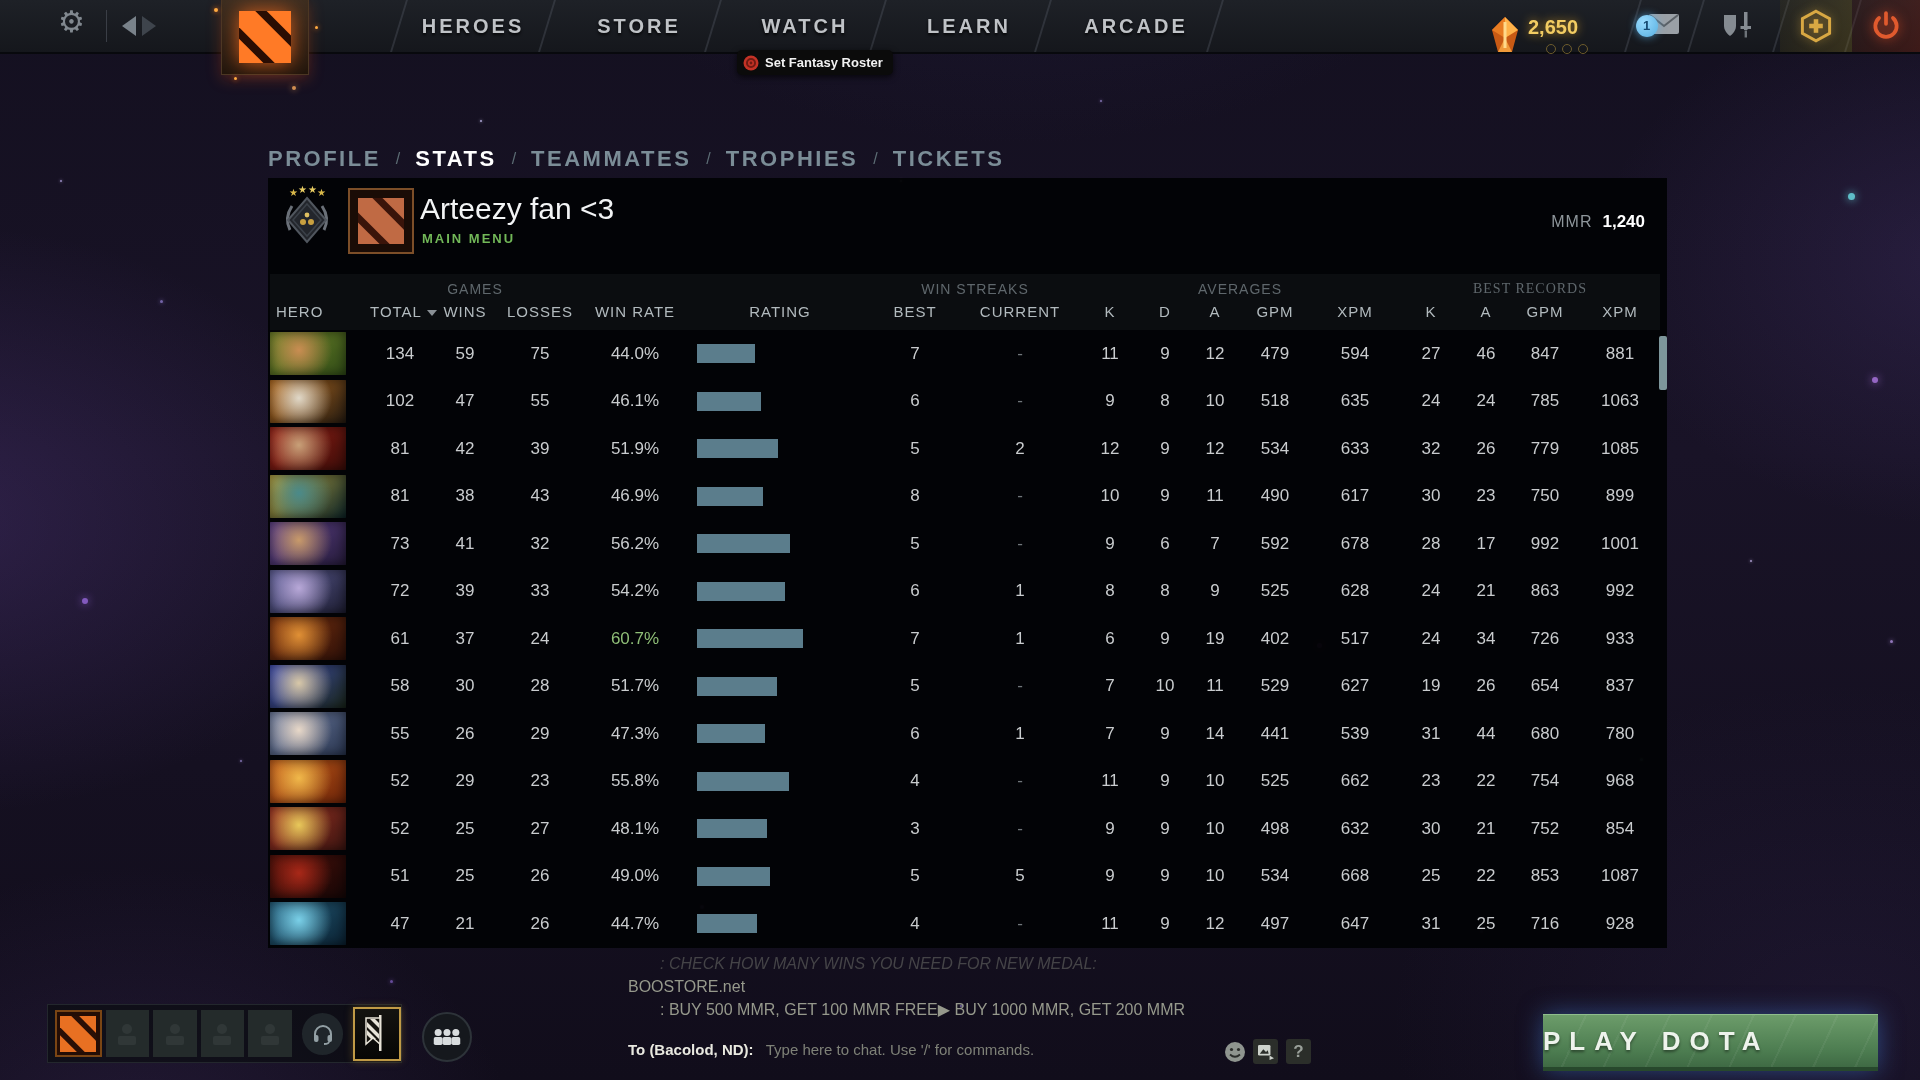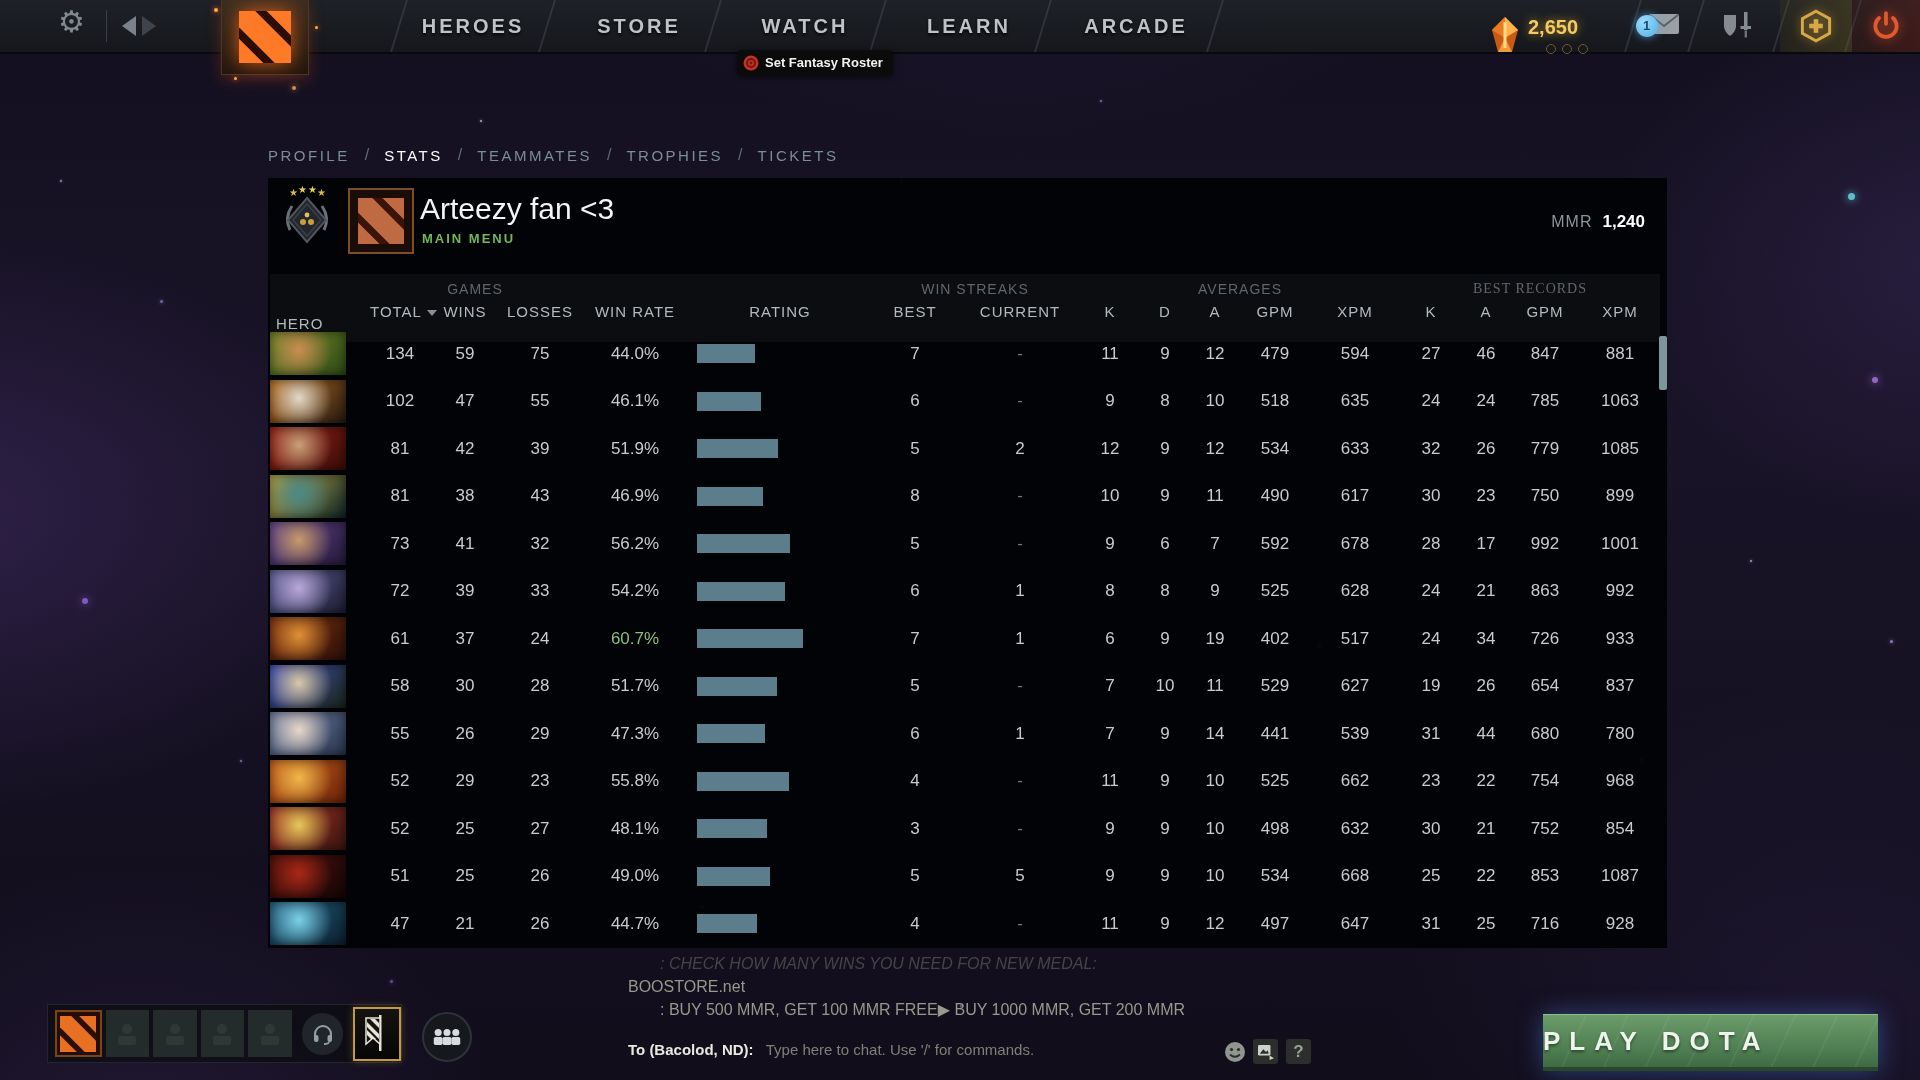--- a/index.html
+++ b/index.html
@@ -40,37 +40,37 @@
   .shard-dots{position:absolute;left:58px;top:28px;display:flex;gap:6px;}
   .shard-dots i{width:8px;height:8px;border:1px solid #6d5c2c;border-radius:50%;}
   .mail-badge{position:absolute;left:-12px;top:2px;width:22px;height:22px;border-radius:50%;
     background:radial-gradient(circle at 35% 30%,#9adcff,#56aee0);color:#174a72;font-size:13px;
     font-weight:bold;text-align:center;line-height:22px;box-shadow:0 0 8px rgba(90,180,240,.7);}
   .tooltip{position:absolute;left:726px;top:50px;height:25px;background:#0b0b0b;border-radius:5px;
     display:flex;align-items:center;padding:0 10px 0 6px;gap:6px;box-shadow:0 2px 6px rgba(0,0,0,.7);margin-left:11px;}
   .tooltip span{color:#f2f2f2;font-size:13px;font-weight:bold;white-space:nowrap;}
   
   .tabs{position:absolute;left:268px;top:146px;display:flex;align-items:center;gap:15px;}
-  .tab{font-size:15px;font-weight:normal;letter-spacing:2.5px;color:#7b8d97;cursor:pointer;}
+  .tab{font-size:22px;font-weight:bold;letter-spacing:2.5px;color:#7b8d97;cursor:pointer;}
   .tab.active{color:#ffffff;}
   .tabsep{color:#5c6c74;font-size:16px;}
   
   .panel{position:absolute;left:268px;top:178px;width:1399px;height:770px;background:rgba(2,3,5,.97);}
   .medal{position:absolute;left:14px;top:6px;}
   .avatar{position:absolute;left:80px;top:10px;width:62px;height:62px;border:2px solid #7c4e28;
     background:#1a0c06;display:flex;align-items:center;justify-content:center;cursor:pointer;}
   .pname{position:absolute;left:152px;top:14px;font-size:30px;color:#f2f4f5;}
   .pstatus{position:absolute;left:154px;top:53px;font-size:13px;font-weight:bold;letter-spacing:2px;color:#72b858;}
   .mmr{position:absolute;right:22px;top:34px;font-size:16px;color:#8e969b;letter-spacing:1px;}
   .mmr b{color:#ffffff;font-size:17px;margin-left:10px;letter-spacing:0;}
   .tgrid{display:grid;grid-template-columns:100px 60px 70px 80px 110px 180px 90px 120px 60px 50px 50px 70px 90px 62px 48px 70px 80px;}
   .thead{position:absolute;left:2px;top:96px;width:1390px;background:#0b0d10;padding:4px 0 6px 0;}
   .ghead{font-size:14px;letter-spacing:1px;color:#5f676c;text-align:center;height:22px;line-height:22px;}
   .chead{font-size:15px;letter-spacing:1px;color:#b2babe;text-align:center;height:24px;line-height:24px;cursor:pointer;white-space:nowrap;}
-  .chead.left{text-align:left;padding-left:6px;margin-top:12px;}
+  .chead.left{text-align:left;padding-left:6px;}
   .sortcaret{display:inline-block;width:0;height:0;border-left:5px solid transparent;border-right:5px solid transparent;
     border-top:6px solid #8a9096;margin-left:5px;vertical-align:middle;}
   .rows{position:absolute;left:2px;top:152px;width:1390px;}
   .trow{height:47.5px;align-items:center;cursor:pointer;}
   .cell{font-size:17px;color:#c9ccce;text-align:center;}
   .cell.dim{color:#70767a;}
   .cell.green{color:#8fbe77;}
   .hero-cell{display:flex;align-items:center;height:100%;}
   .portrait{width:76px;height:43px;border-radius:1px;box-shadow:inset 0 0 12px rgba(0,0,0,.55);}
   .barwrap{display:flex;align-items:center;height:100%;padding-left:7px;}

